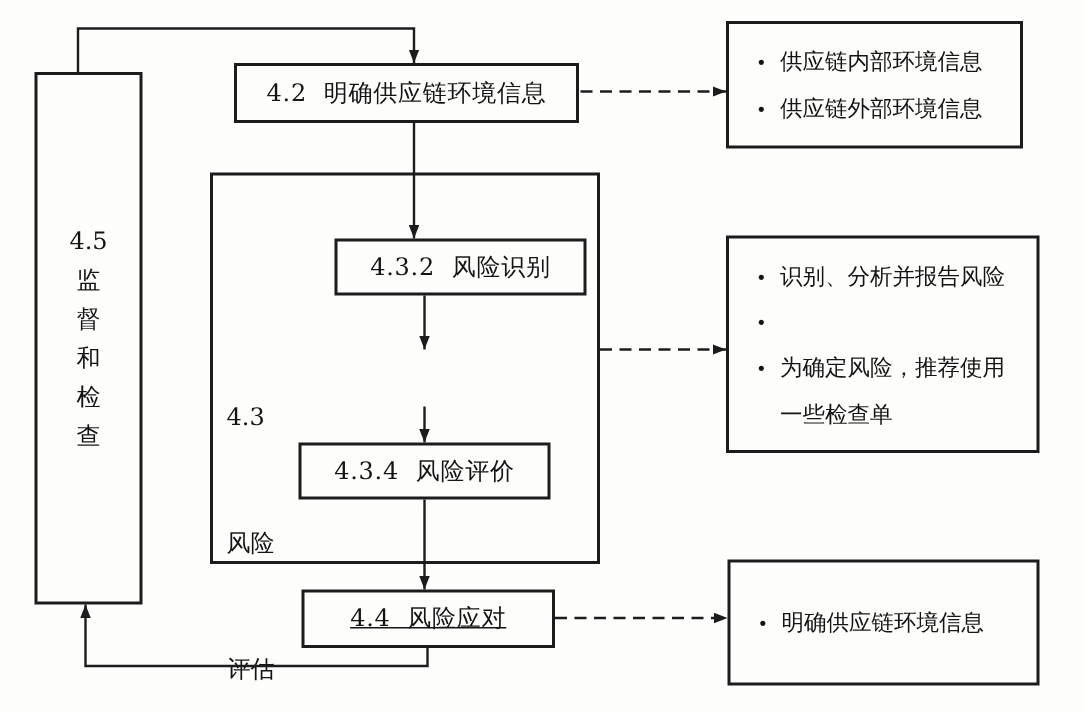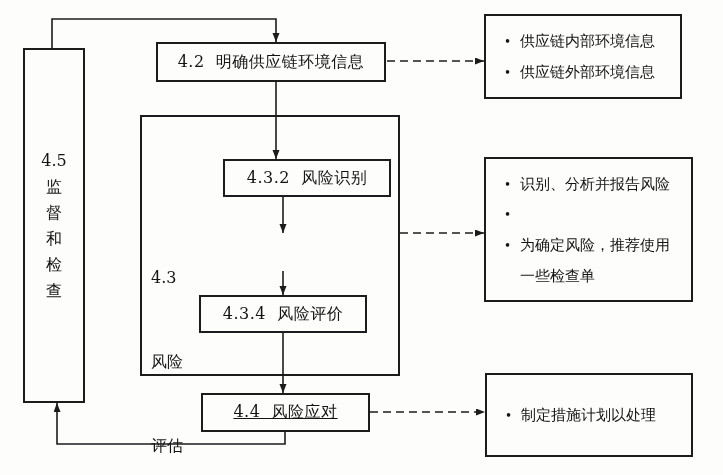--- a/index.html
+++ b/index.html
@@ -6,21 +6,21 @@
   .stage{
     position:relative;width:723px;height:475px;background:#fdfdfc;overflow:hidden;
     font-family:"DejaVu Serif","Liberation Serif",serif;color:#141414;
   }
   .box{
     position:absolute;border:2px solid #1c1c1c;background:#fdfdfc;
     box-sizing:border-box;display:flex;align-items:center;justify-content:center;
   }
   .step-label{font-size:16px;font-weight:500;white-space:pre;letter-spacing:0.5px;text-align:center;}
   
-  .monitor{left:23px;top:48px;width:62px;height:355px;flex-direction:column;justify-content:center;}
+  .monitor{left:23px;top:48px;width:72px;height:355px;flex-direction:column;justify-content:center;}
   .mchar{display:block;line-height:26px;font-size:16px;font-weight:500;text-align:center;}
   
   .context{left:156px;top:42px;width:230px;height:40px;}
   
   .group{left:140px;top:115px;width:260px;height:261px;background:transparent;}
   .group-label{
     position:absolute;left:151px;top:208px;width:44px;z-index:3;
     font-size:16px;font-weight:500;line-height:28px;white-space:pre;
   }
   
@@ -101,21 +101,21 @@
     </div>
     <div class="nline">
       <span class="bullet"></span>
       <span>一些检查单</span>
     </div>
   </div>
 
   <div class="box note note3">
     <div class="nline">
       <span class="bullet">•</span>
-      <span>制定措施计划以处理</span>
+      <span>明确供应链环境信息</span>
     </div>
   </div>
 
   <svg class="connectors" width="723" height="475" viewBox="0 0 723 475">
     <defs>
       <marker id="arr" markerWidth="10" markerHeight="8" refX="9" refY="3.5" orient="auto" markerUnits="userSpaceOnUse">
         <path d="M0,0 L9,3.5 L0,7 Z" fill="#1c1c1c"></path>
       </marker>
     </defs>
     <g stroke="#1c1c1c" stroke-width="1.6" fill="none">

